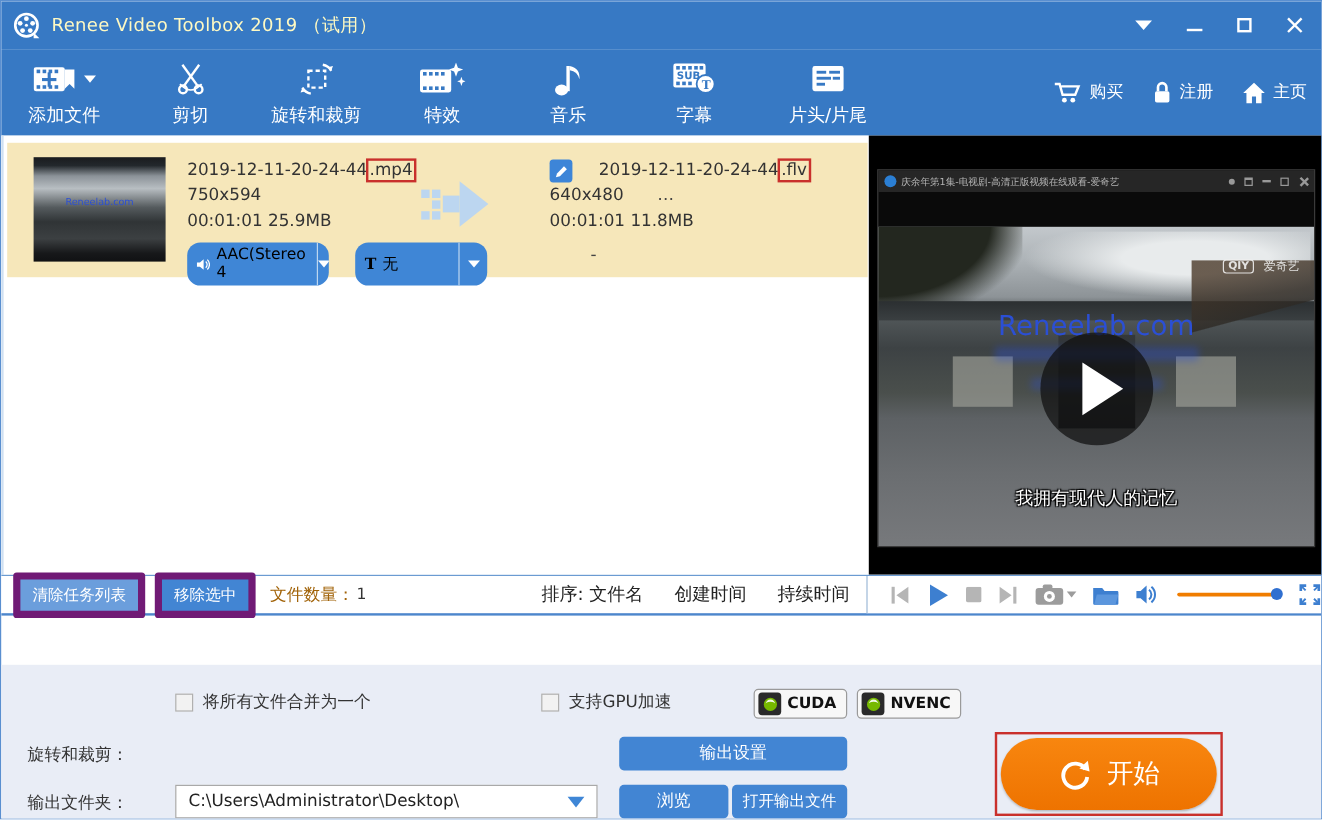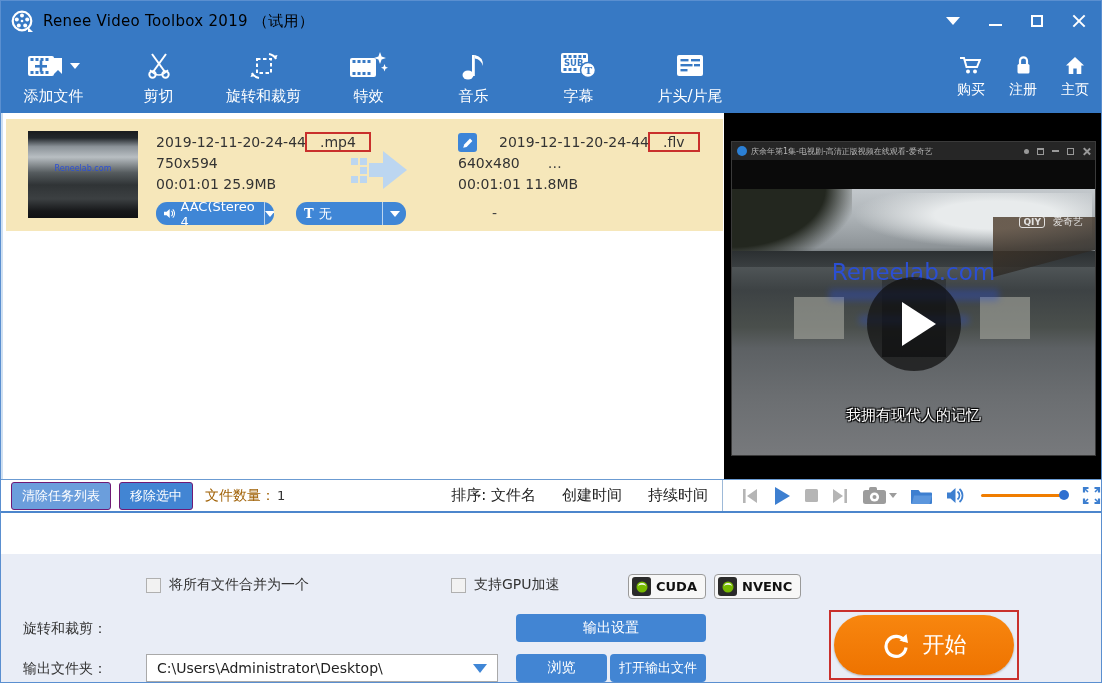--- a/index.html
+++ b/index.html
@@ -1,58 +1,58 @@
 <!DOCTYPE html>
 <html><head>
 <meta charset="utf-8">
 <style>
   * { margin:0; padding:0; box-sizing:border-box; }
   html,body { width:1102px; height:683px; font-family:"DejaVu Sans","Liberation Sans",sans-serif; }
   .window { position:relative; width:1102px; height:683px; background:#fff; border:1px solid #5a8fd0; overflow:hidden; }
 
   
   .titlebar { position:absolute; left:0; top:0; width:100%; height:40px; background:#3779c4; display:flex; align-items:center; padding:0 10px; }
-  .titlebar .app-title { color:#000000; font-size:15px; margin-left:10px; letter-spacing:.3px; }
+  .titlebar .app-title { color:#fef9c3; font-size:15px; margin-left:10px; letter-spacing:.3px; }
   .win-controls { position:absolute; right:14px; top:0; height:40px; display:flex; align-items:center; gap:26px; }
   .wc { width:16px; height:16px; display:flex; align-items:center; justify-content:center; cursor:pointer; }
   .tri-down { width:0; height:0; border-left:7px solid transparent; border-right:7px solid transparent; border-top:8px solid #fff; }
   .min-bar { width:13px; height:2px; background:#fff; margin-top:8px; }
   .max-box { width:12px; height:12px; border:2px solid #fff; }
   .close-x { position:relative; width:14px; height:14px; }
   .close-x::before,.close-x::after { content:""; position:absolute; left:6px; top:-1px; width:2px; height:16px; background:#fff; }
   .close-x::before { transform:rotate(45deg); } .close-x::after { transform:rotate(-45deg); }
 
   
   .toolbar { position:absolute; left:0; top:40px; width:100%; height:72px; background:#3779c4; display:flex; }
   .tb-item { width:105px; height:72px; display:flex; flex-direction:column; align-items:center; justify-content:flex-start; padding-top:6px; cursor:pointer; color:#fff; }
   .tb-item .ticon { height:38px; display:flex; align-items:center; justify-content:center; }
   .tb-item .tlabel { font-size:15px; margin-top:2px; white-space:nowrap; }
   .tb-right { position:absolute; right:12px; top:0; height:72px; display:flex; align-items:center; gap:24px; }
-  .tb-right .tr-item { display:flex; align-items:center; gap:6px; color:#fff; font-size:14px; cursor:pointer;flex-direction:column; }
+  .tb-right .tr-item { display:flex; align-items:center; gap:6px; color:#fff; font-size:14px; cursor:pointer; }
   .caret-white { width:0; height:0; border-left:5px solid transparent; border-right:5px solid transparent; border-top:6px solid #fff; margin-left:4px; }
 
   
   .main { position:absolute; left:0; top:112px; width:100%; height:366px; }
   .file-panel { position:absolute; left:0; top:0; width:723px; height:366px; background:#fff; border-left:2px solid #cfe0f2; }
   .file-entry { position:absolute; left:3px; top:6px; width:717px; height:112px; background:#f6e7ba; }
   .thumb { position:absolute; left:22px; top:12px; width:110px; height:87px; background:
       linear-gradient(180deg,#1a1c1e 0%,#23282c 8%, #8b9298 18%, #b8bec2 30%, #555b5e 48%, #303436 62%, #3c4042 78%, #17181a 92%, #101113 100%); }
   .thumb .thumb-wm { position:absolute; left:50%; top:42%; transform:translate(-50%,-50%); color:#2b4fd4; font-size:8px; white-space:nowrap; }
   .src-block { position:absolute; left:150px; top:13px; font-size:14px; color:#333; line-height:21px; }
-  .ext-red { border:2px solid #c9302c; padding:0 13px; margin-left:-1px; }
+  .ext-red { border:2px solid #c9302c; padding:0 1px; margin-left:-1px; }
   .dots-arrow { position:absolute; left:336px; top:32px; display:flex; align-items:center; }
   .dots-grid { display:grid; grid-template-columns:repeat(3,7px); grid-template-rows:repeat(3,7px); gap:2px; margin-right:2px; }
   .dots-grid i { background:#bcd6f0; } .dots-grid i.off { background:transparent; }
   .arrow-shaft { width:14px; height:14px; background:#bcd6f0; }
   .arrow-head { width:0; height:0; border-top:19px solid transparent; border-bottom:19px solid transparent; border-left:24px solid #bcd6f0; }
   .tgt-block { position:absolute; left:452px; top:13px; font-size:14px; color:#333; line-height:21px; }
   .tgt-name { display:flex; align-items:center; gap:22px; }
   .edit-ic { width:19px; height:19px; background:#3d85d8; border-radius:3px; display:inline-flex; align-items:center; justify-content:center; }
   .more-dots { margin-left:28px; letter-spacing:2px; color:#444; cursor:pointer; }
-  .dd { position:absolute; top:83px; height:23px; background:#3f86d6; border-radius:11px; display:flex; align-items:center; color:#ffffff; font-size:13px; cursor:pointer; overflow:hidden; }
+  .dd { position:absolute; top:83px; height:36px; background:#3f86d6; border-radius:11px; display:flex; align-items:center; color:#000000; font-size:13px; cursor:pointer; overflow:hidden; }
   .dd .dd-main { display:flex; align-items:center; gap:5px; padding:0 8px; height:100%; }
   .dd .dd-caret { width:24px; height:100%; border-left:1px solid #bcd6f0; display:flex; align-items:center; justify-content:center; }
   .dd-caret b { width:0; height:0; border-left:5px solid transparent; border-right:5px solid transparent; border-top:6px solid #fff; }
   .audio-dd { left:150px; width:118px; }
   .sub-dd { left:290px; width:110px; }
   .sub-t { font-family:"DejaVu Serif","Liberation Serif",serif; font-weight:bold; font-size:13px; }
   .dash-cell { position:absolute; left:486px; top:86px; font-size:14px; color:#444; }
 
   
   .preview-panel { position:absolute; left:723px; top:0; width:379px; height:366px; background:#000; }
@@ -82,21 +82,21 @@
   .wm-blur { position:absolute; left:50%; top:100px; transform:translateX(-50%); width:170px; height:12px; background:#2b4fd4; opacity:.35; filter:blur(3px); border-radius:3px; }
   .wm-blur2 { position:absolute; left:50%; top:126px; transform:translateX(-50%); width:110px; height:10px; background:#2b4fd4; opacity:.3; filter:blur(3px); border-radius:3px; }
   .play-circle { position:absolute; left:50%; top:88px; transform:translateX(-50%); width:94px; height:94px; border-radius:50%; background:rgba(15,15,15,.72); display:flex; align-items:center; justify-content:center; cursor:pointer; }
   .play-tri { width:0; height:0; border-top:22px solid transparent; border-bottom:22px solid transparent; border-left:34px solid #fff; margin-left:10px; }
   .vid-sub { position:absolute; left:50%; bottom:30px; transform:translateX(-50%); color:#fff; font-size:15px; white-space:nowrap;
       text-shadow:1px 1px 1px #000, -1px -1px 1px #000, 1px -1px 1px #000, -1px 1px 1px #000; }
 
   
   .footer-row { position:absolute; left:0; top:478px; width:100%; height:34px; background:#fff; border-top:1px solid #6b9bd2; border-bottom:2px solid #4c86cc; display:flex; }
   .list-footer { width:723px; height:100%; display:flex; align-items:center; padding:0 10px; position:relative; }
-  .btn-blue { background:#4285d3; color:#fff; border:1px solid #701a75; border-radius:3px; font-size:13px; padding:4px 10px; cursor:pointer; font-family:inherit; }
+  .btn-blue { background:#4285d3; color:#fff; border:6px solid #701a75; border-radius:3px; font-size:13px; padding:4px 10px; cursor:pointer; font-family:inherit; }
   .btn-clear { background:#6b9edc; margin-right:8px; }
   .count-label { font-size:14px; color:#a16207; margin-left:12px; }
   .count-val { font-size:13px; color:#333; margin-left:2px; }
   .sort-group { position:absolute; right:14px; display:flex; align-items:center; gap:26px; font-size:15px; color:#222; }
   .sort-opt { cursor:pointer; }
   .player-controls { flex:1; height:100%; display:flex; align-items:center; gap:13px; padding-left:18px; border-left:1px solid #9db9d8; background:#fff; }
   .pc { display:flex; align-items:center; cursor:pointer; }
   .vol-slider { position:relative; width:86px; height:3px; background:#f07d00; border-radius:2px; margin:0 2px; }
   .vol-knob { position:absolute; right:-2px; top:-4px; width:10px; height:10px; border-radius:50%; background:#2f6fd0; }
   .cam-caret { width:0; height:0; border-left:4px solid transparent; border-right:4px solid transparent; border-top:5px solid #9c9c9c; margin-left:2px; }

